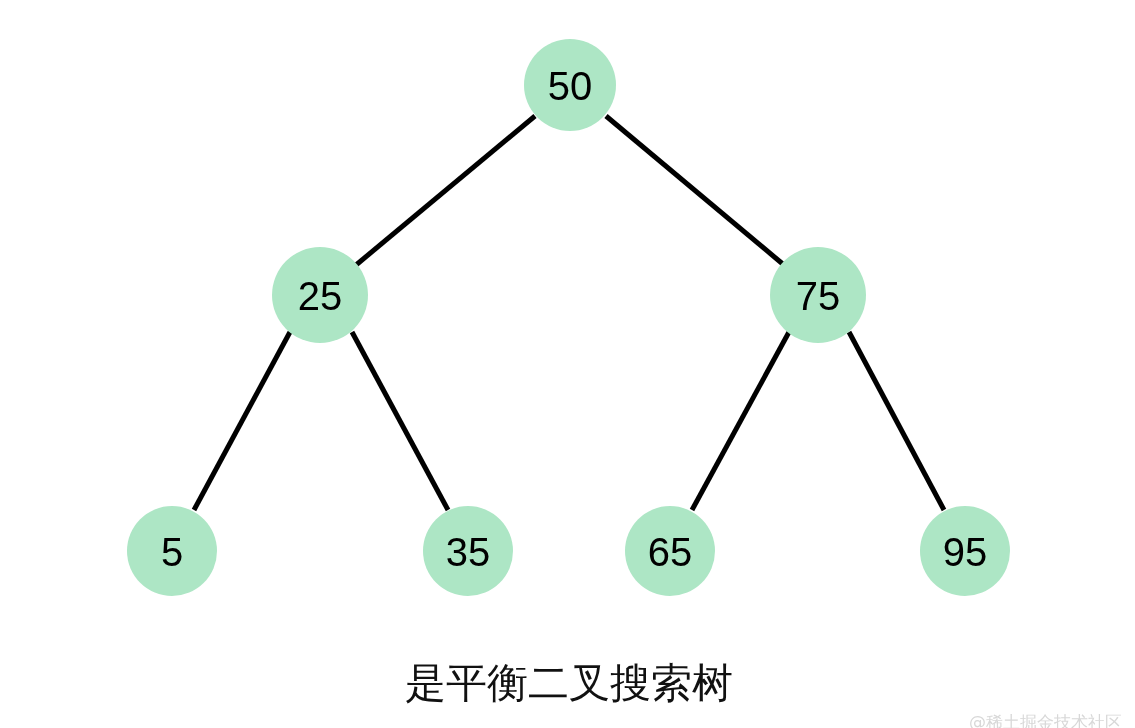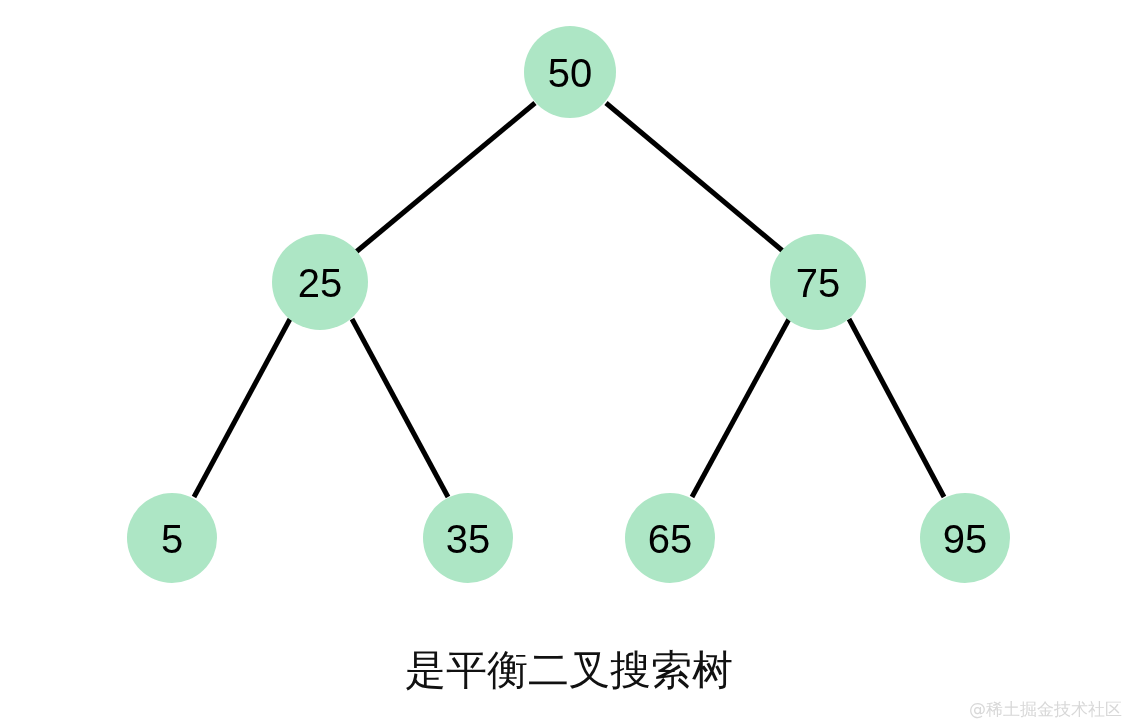--- a/index.html
+++ b/index.html
@@ -10,21 +10,21 @@
   body {
     width: 1135px;
     height: 728px;
     position: relative;
     overflow: hidden;
     font-family: "Liberation Sans", "DejaVu Sans", sans-serif;
   }
   #diagram-root {
     position: absolute;
     left: 0;
-    top: 0;
+    top: 13px;
     width: 1135px;
     height: 528px;
   }
   svg#tree-svg {
     display: block;
     width: 1135px;
     height: 728px;
   }
   .edge-line {
     stroke: #000000;

